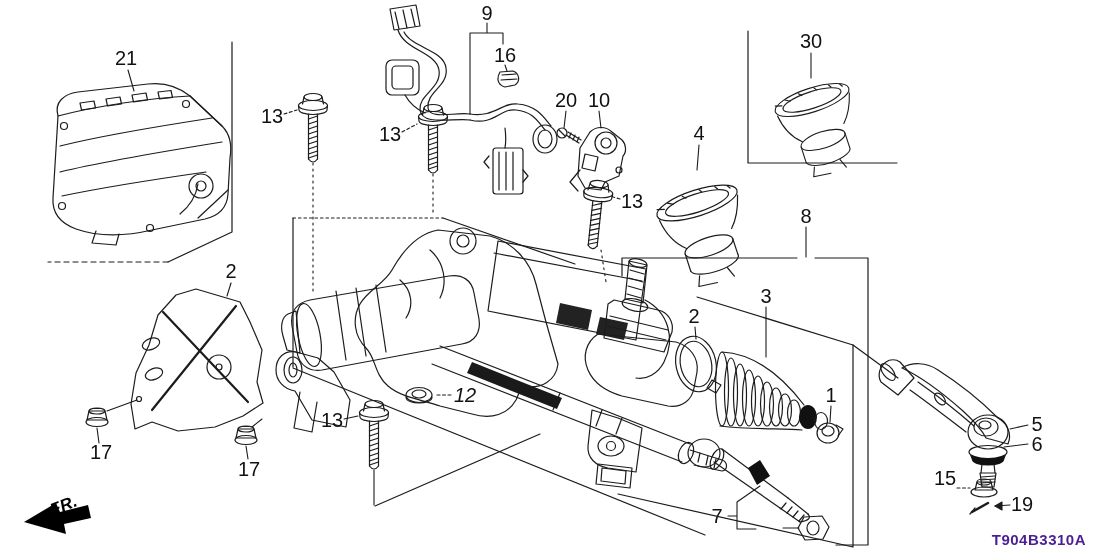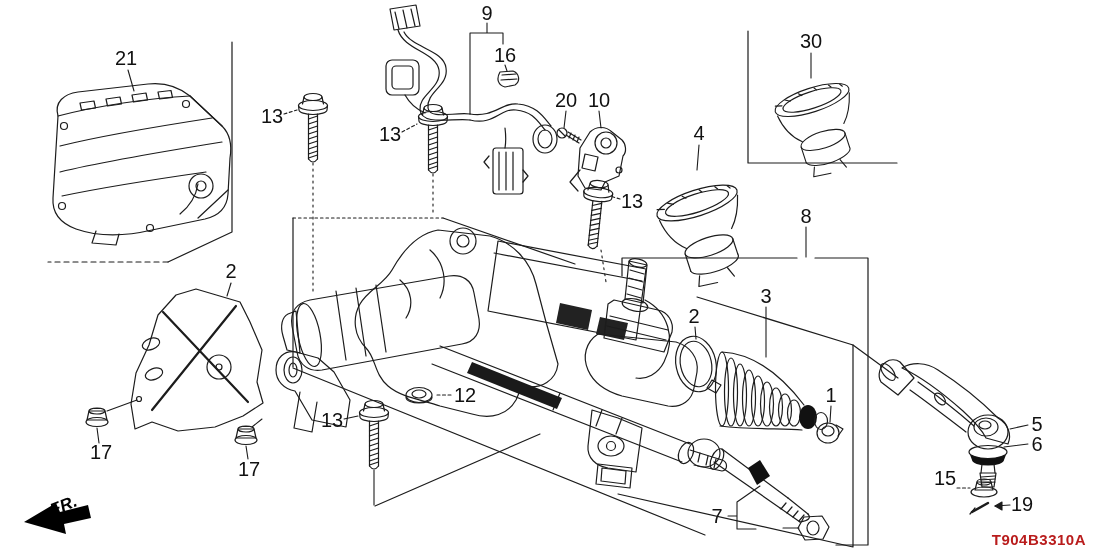--- a/index.html
+++ b/index.html
@@ -9,21 +9,21 @@
   }
   #art{position:absolute;left:0;top:0;}
   #callout-layer{position:absolute;left:0;top:0;width:100%;height:100%;pointer-events:none;}
   .callout{
     position:absolute;transform:translate(-50%,-50%);
     font-size:20px;font-weight:400;color:#111;letter-spacing:0px;
     pointer-events:auto;cursor:default;line-height:1;
   }
   .diagram-code{
     position:absolute;right:22px;bottom:6px;
-    font-size:15px;font-weight:700;color:#b91c1c;letter-spacing:.5px;
+    font-size:15px;font-weight:700;color:#4c1d95;letter-spacing:.5px;
   }
   .fr-label{
     position:absolute;left:50px;top:496px;
     font-size:17px;font-weight:700;font-style:italic;color:#000;
     transform:rotate(-22deg);
   }
 </style>
 </head>
 <body>
 
@@ -328,21 +328,21 @@
       <span class="callout" style="left: 272px; top: 116px;">13</span>
       <span class="callout" style="left: 390px; top: 134px;">13</span>
       <span class="callout" style="left: 632px; top: 201px;">13</span>
       <span class="callout" style="left: 332px; top: 420px;">13</span>
       <span class="callout" style="left: 699px; top: 133px;">4</span>
       <span class="callout" style="left: 811px; top: 41px;">30</span>
       <span class="callout" style="left: 806px; top: 216px;">8</span>
       <span class="callout" style="left: 231px; top: 271px;">2</span>
       <span class="callout" style="left: 101px; top: 452px;">17</span>
       <span class="callout" style="left: 249px; top: 469px;">17</span>
-      <span class="callout" style="left: 465px; top: 395px;">12</span>
+      <span class="callout" style="left: 465px; top: 395px; font-style: italic;">12</span>
       <span class="callout" style="left: 694px; top: 316px;">2</span>
       <span class="callout" style="left: 766px; top: 296px;">3</span>
       <span class="callout" style="left: 831px; top: 395px;">1</span>
       <span class="callout" style="left: 717px; top: 516px;">7</span>
       <span class="callout" style="left: 770px; top: 528px; margin-top: 46px;">14</span>
       <span class="callout" style="left: 1037px; top: 424px;">5</span>
       <span class="callout" style="left: 1037px; top: 444px;">6</span>
       <span class="callout" style="left: 945px; top: 478px;">15</span>
       <span class="callout" style="left: 1022px; top: 504px;">19</span>
     </div>

